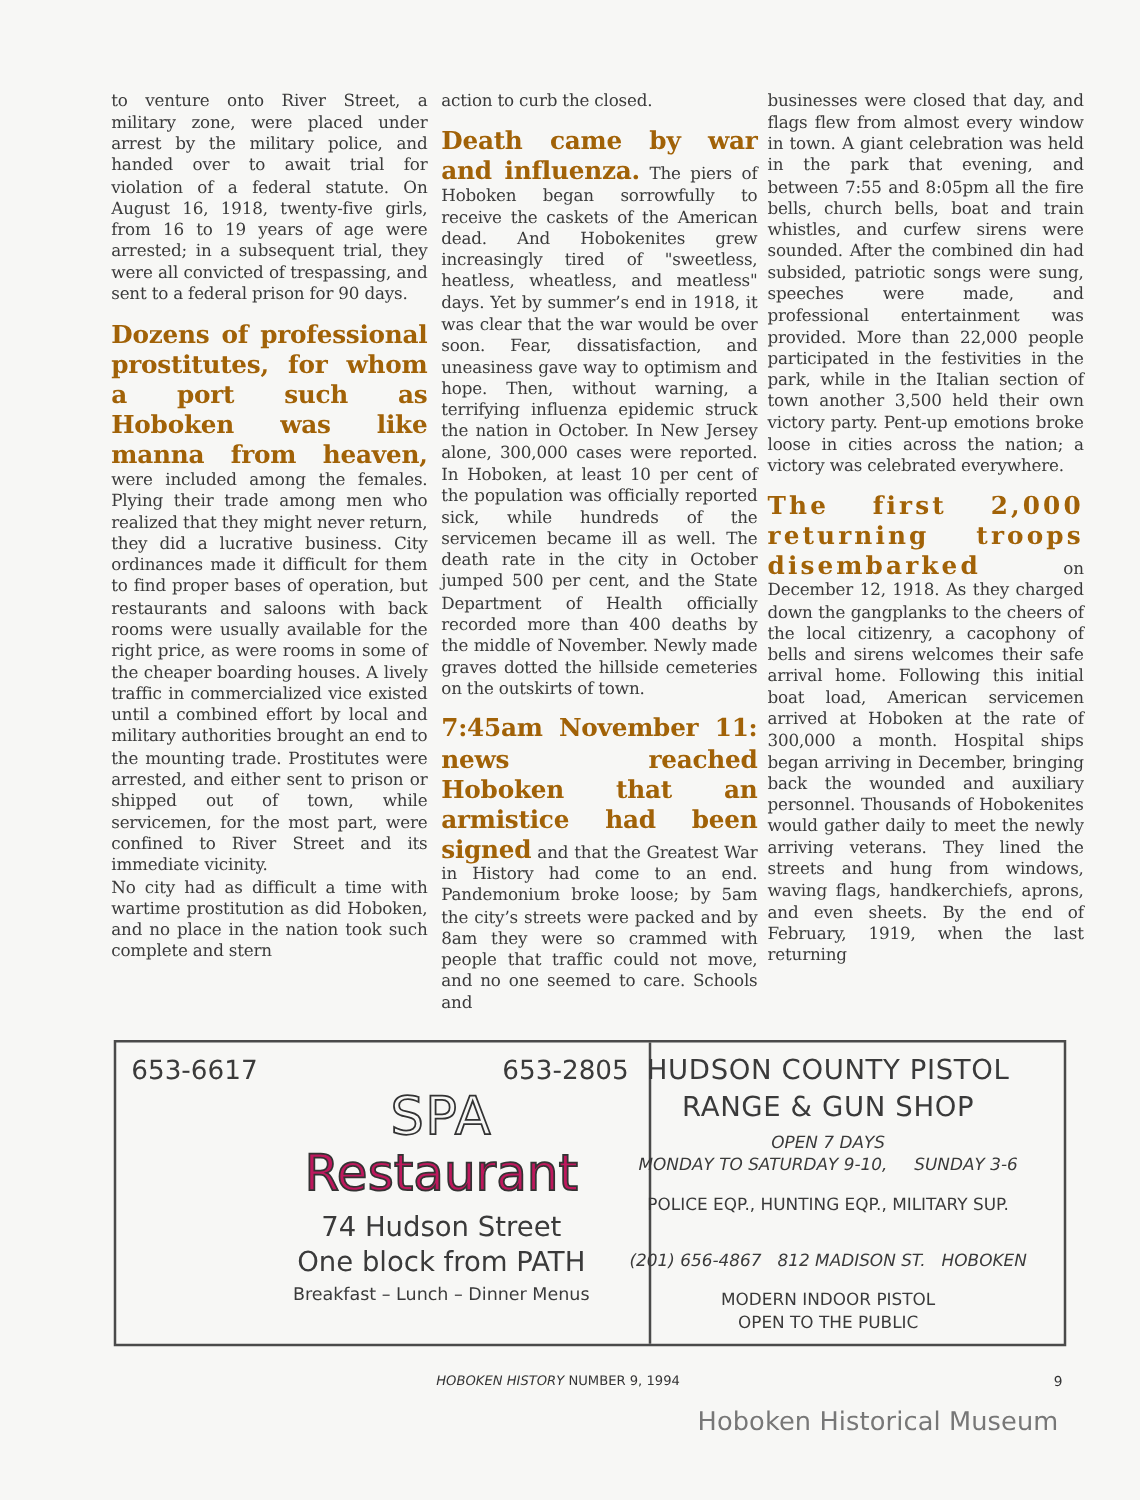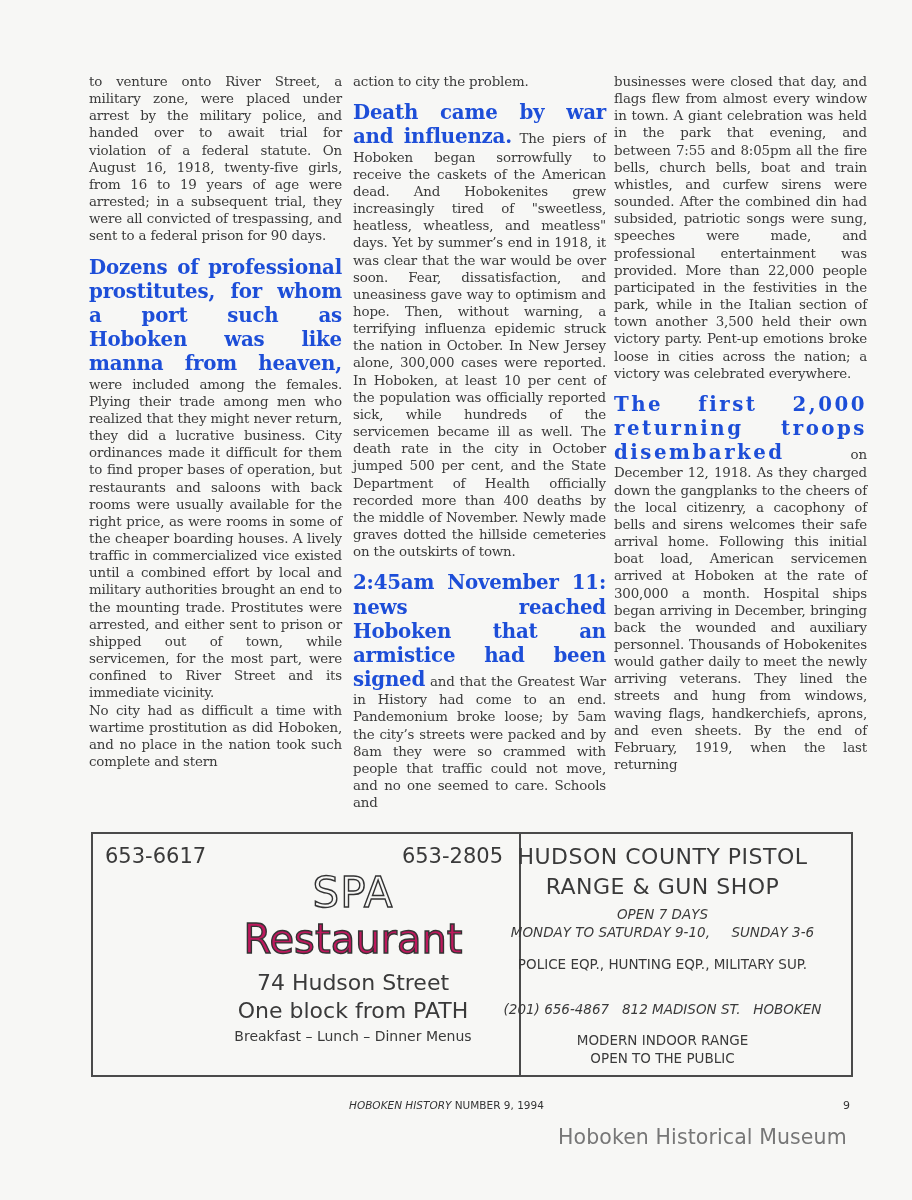--- a/index.html
+++ b/index.html
@@ -13,21 +13,21 @@
     position:absolute; top:73px; width:253px;
     font-size:13.4px; line-height:17.15px;
     text-align:justify; letter-spacing:-0.15px;
   }
   #col1 { left:89px; }
   #col2 { left:353px; }
   #col3 { left:614px; }
   .col p { margin:0; }
   .head {
     font-weight:bold; font-size:19.8px; line-height:24.2px;
-    letter-spacing:-0.2px; color:#1d4ed8;
+    letter-spacing:-0.2px; color:#a16207;
   }
   .head.spaced { letter-spacing:2.5px; }
   .gap { display:block; height:10px; }
   .ad-box {
     position:absolute; left:91px; top:832px; width:762px; height:245px;
     border:2px solid #4a4a4a; box-sizing:border-box;
     font-family:"DejaVu Sans", sans-serif; color:#3a3a3a;
   }
   .ad-left { position:absolute; left:0; top:0; width:379px; height:100%; border-right:2px solid #4a4a4a;padding-left:47px; }
   .ad-right { position:absolute; left:381px; top:0; right:0; height:100%; }
@@ -75,25 +75,25 @@
 <body>
 
 <div id="col1" class="col">
   <p>to venture onto River Street, a military zone, were placed under arrest by the military police, and handed over to await trial for violation of a federal statute. On August 16, 1918, twenty-five girls, from 16 to 19 years of age were arrested; in a subsequent trial, they were all convicted of trespassing, and sent to a federal prison for 90 days.</p>
   <span class="gap"></span>
   <p><span class="head">Dozens of professional prostitutes, for whom a port such as Hoboken was like manna from heaven,</span><span> were included among the females. Plying their trade among men who realized that they might never return, they did a lucrative business. City ordinances made it difficult for them to find proper bases of operation, but restaurants and saloons with back rooms were usually available for the right price, as were rooms in some of the cheaper boarding houses. A lively traffic in commercialized vice existed until a combined effort by local and military authorities brought an end to the mounting trade. Prostitutes were arrested, and either sent to prison or shipped out of town, while servicemen, for the most part, were confined to River Street and its immediate vicinity.</span></p>
   <p>No city had as difficult a time with wartime prostitution as did Hoboken, and no place in the nation took such complete and stern</p>
 </div>
 
 <div id="col2" class="col">
-  <p>action to city the problem.</p>
+  <p>action to curb the closed.</p>
   <span class="gap"></span>
   <p><span class="head">Death came by war and influenza.</span><span> The piers of Hoboken began sorrowfully to receive the caskets of the American dead. And Hobokenites grew increasingly tired of "sweetless, heatless, wheatless, and meatless" days. Yet by summer’s end in 1918, it was clear that the war would be over soon. Fear, dissatisfaction, and uneasiness gave way to optimism and hope. Then, without warning, a terrifying influenza epidemic struck the nation in October. In New Jersey alone, 300,000 cases were reported. In Hoboken, at least 10 per cent of the population was officially reported sick, while hundreds of the servicemen became ill as well. The death rate in the city in October jumped 500 per cent, and the State Department of Health officially recorded more than 400 deaths by the middle of November. Newly made graves dotted the hillside cemeteries on the outskirts of town.</span></p>
   <span class="gap"></span>
-  <p><span class="head">2:45am November 11: news reached Hoboken that an armistice had been signed</span><span> and that the Greatest War in History had come to an end. Pandemonium broke loose; by 5am the city’s streets were packed and by 8am they were so crammed with people that traffic could not move, and no one seemed to care. Schools and</span></p>
+  <p><span class="head">7:45am November 11: news reached Hoboken that an armistice had been signed</span><span> and that the Greatest War in History had come to an end. Pandemonium broke loose; by 5am the city’s streets were packed and by 8am they were so crammed with people that traffic could not move, and no one seemed to care. Schools and</span></p>
 </div>
 
 <div id="col3" class="col">
   <p>businesses were closed that day, and flags flew from almost every window in town. A giant celebration was held in the park that evening, and between 7:55 and 8:05pm all the fire bells, church bells, boat and train whistles, and curfew sirens were sounded. After the combined din had subsided, patriotic songs were sung, speeches were made, and professional entertainment was provided. More than 22,000 people participated in the festivities in the park, while in the Italian section of town another 3,500 held their own victory party. Pent-up emotions broke loose in cities across the nation; a victory was celebrated everywhere.</p>
   <span class="gap"></span>
   <p><span class="head spaced">The first 2,000 returning troops disembarked</span><span> on December 12, 1918. As they charged down the gangplanks to the cheers of the local citizenry, a cacophony of bells and sirens welcomes their safe arrival home. Following this initial boat load, American servicemen arrived at Hoboken at the rate of 300,000 a month. Hospital ships began arriving in December, bringing back the wounded and auxiliary personnel. Thousands of Hobokenites would gather daily to meet the newly arriving veterans. They lined the streets and hung from windows, waving flags, handkerchiefs, aprons, and even sheets. By the end of February, 1919, when the last returning</span></p>
 </div>
 
 <div class="ad-box">
   <div class="ad-left">
@@ -105,20 +105,20 @@
     <div class="block">One block from PATH</div>
     <div class="menus">Breakfast – Lunch – Dinner Menus</div>
   </div>
   <div class="ad-right">
     <div class="rt r1">HUDSON COUNTY PISTOL</div>
     <div class="rt r2">RANGE &amp; GUN SHOP</div>
     <div class="rt r3">OPEN 7 DAYS</div>
     <div class="rt r4" style="white-space:pre;">MONDAY TO SATURDAY 9-10,     SUNDAY 3-6</div>
     <div class="rt r5">POLICE EQP., HUNTING EQP., MILITARY SUP.</div>
     <div class="rt r6" style="white-space:pre;">(201) 656-4867   812 MADISON ST.   HOBOKEN</div>
-    <div class="rt r7">MODERN INDOOR RANGE</div>
+    <div class="rt r7">MODERN INDOOR PISTOL</div>
     <div class="rt r8">OPEN TO THE PUBLIC</div>
   </div>
 </div>
 
 <div class="footer"><i>HOBOKEN HISTORY</i><span> NUMBER 9, 1994</span></div>
 <div class="pagenum">9</div>
 <div class="watermark">Hoboken Historical Museum</div>
 
 </body></html>

